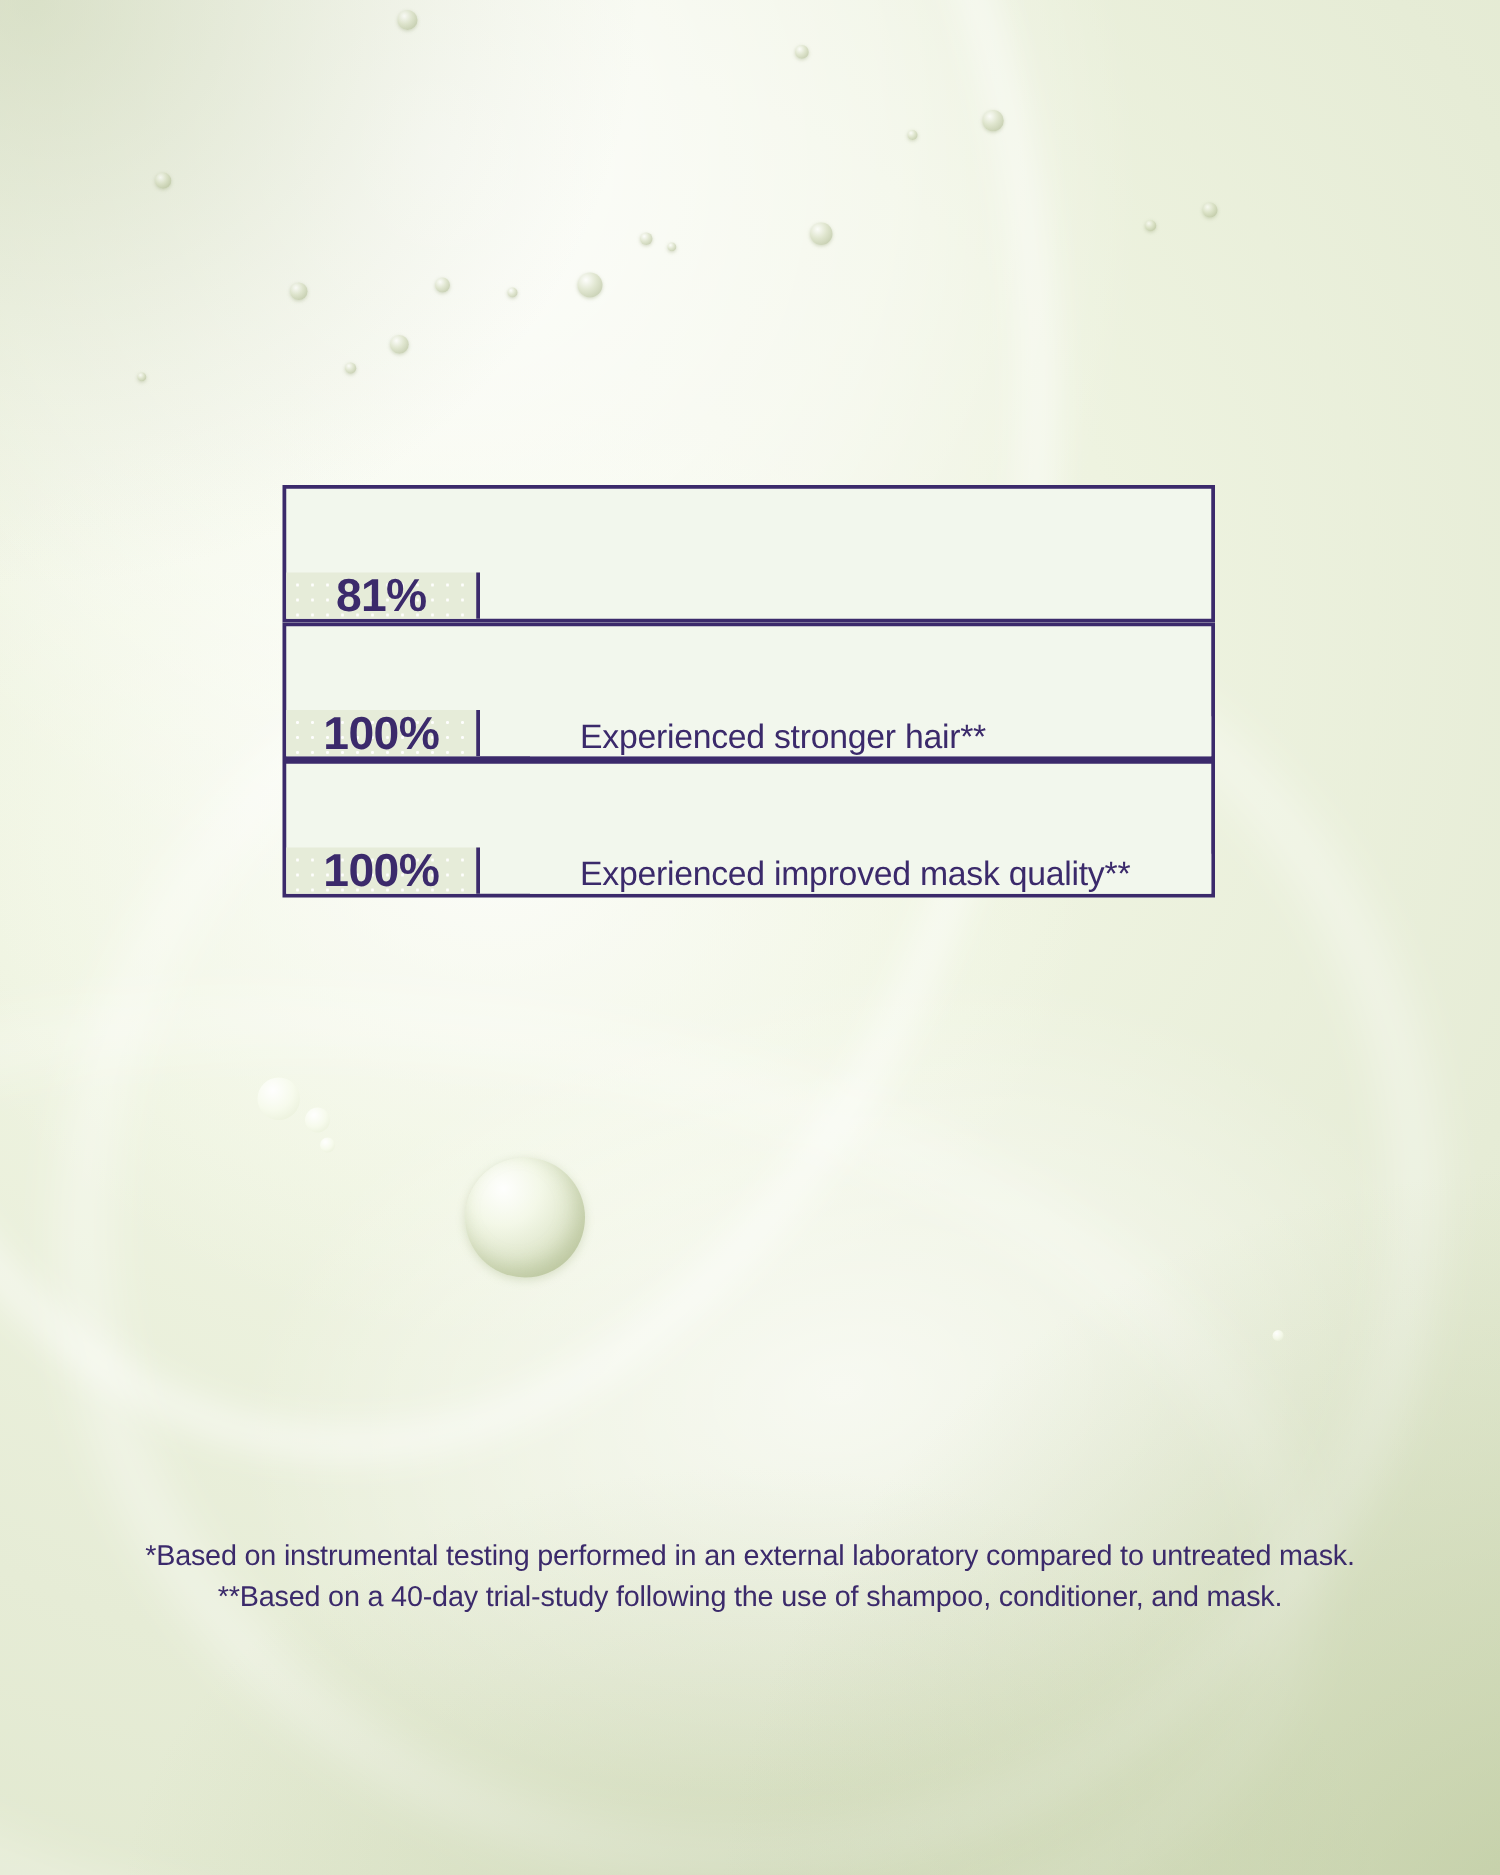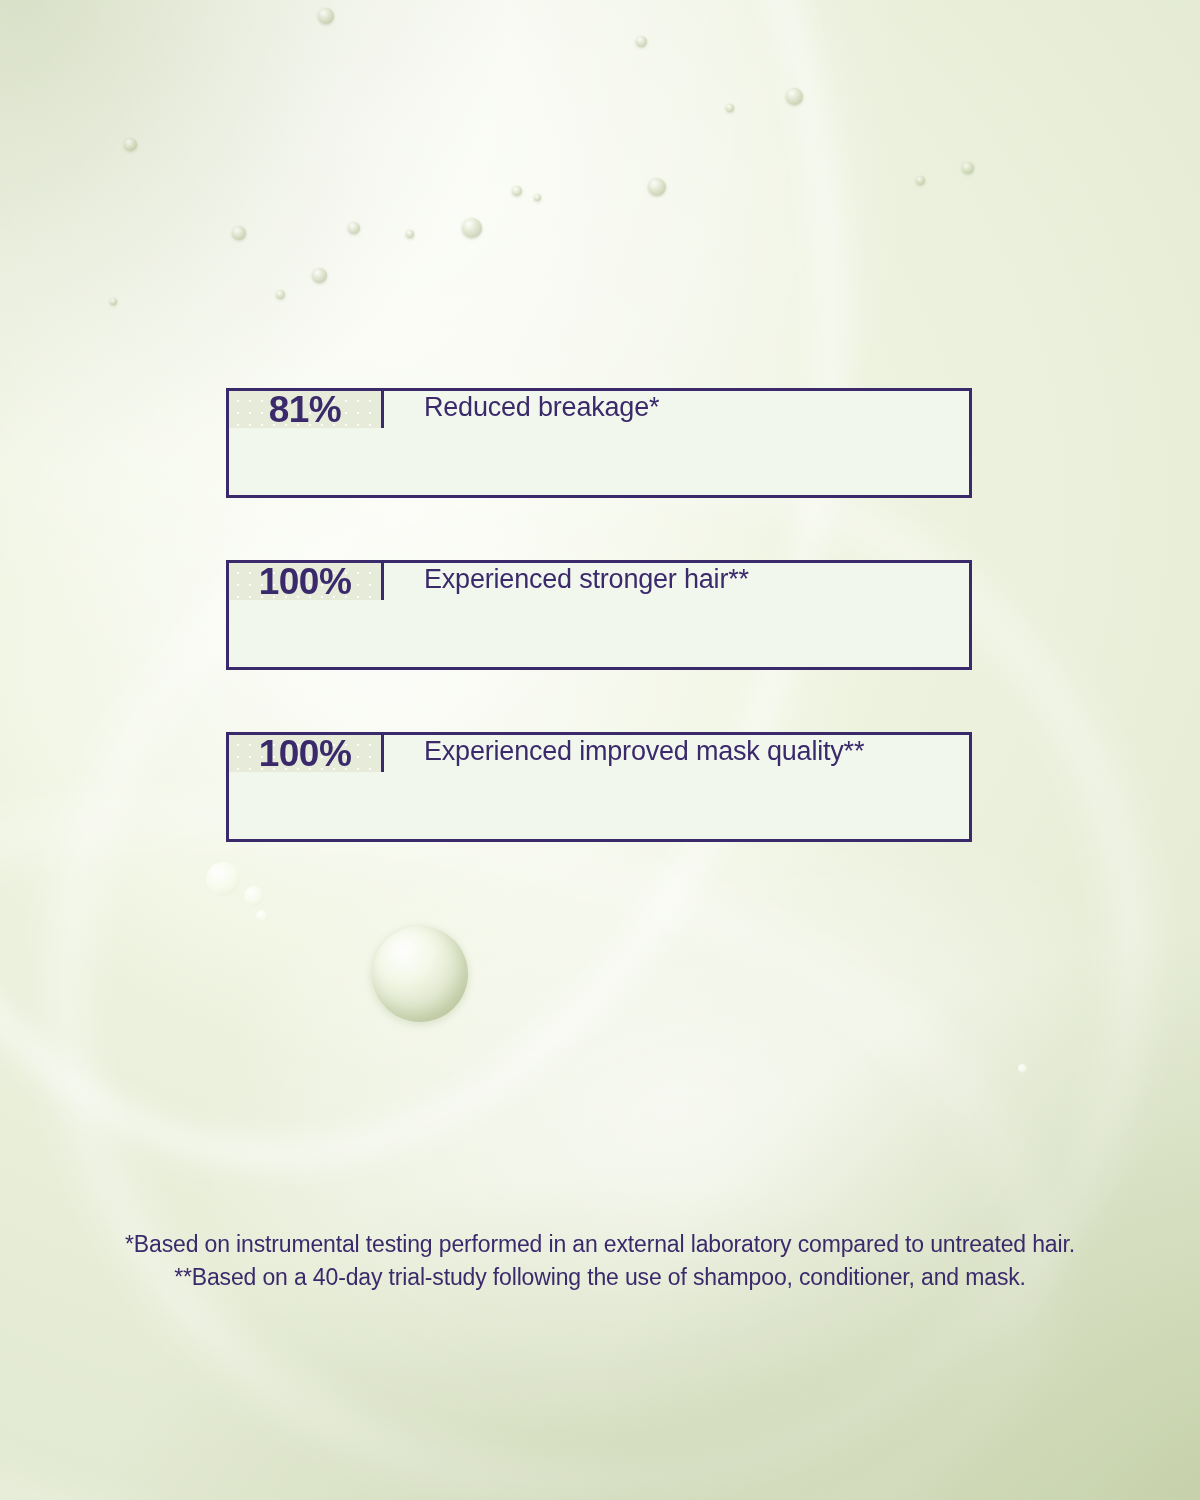--- a/index.html
+++ b/index.html
@@ -93,26 +93,27 @@
   
   .stats {
     position:absolute;
     left:226px;
     top:388px;
     width:746px;
   }
 
   .stat-row {
     display:flex;
-    align-items:flex-start;
+    align-items:flex-end;
     border:3px solid #3b2a6b;
     height:110px;
     background:#f2f7ed;
-  }
-  .stat-row + .stat-row { margin-top:62px; }
+    gap:40px;
+  }
+  .stat-row + .stat-row { }
 
   .stat-pct {
     width:155px;
     flex:0 0 155px;
     display:flex;
     align-items:center;
     justify-content:center;
     border-right:3px solid #3b2a6b;
     background-color:#e6ecd9;
     background-image:radial-gradient(rgba(255,255,255,.95) 1.1px, rgba(255,255,255,0) 1.2px);
@@ -194,23 +195,20 @@
   <div class="bubble big" style="left:372px; top:926px; width:96px; height:96px;"></div>
   <div class="bubble light" style="left:1018px;top:1064px;width:9px;  height:9px;"></div>
 </div>
 
 <div class="stats">
 
   <div class="stat-row">
     <div class="stat-pct">
       <span>81%</span>
     </div>
-    <div class="stat-label">
-      <span>Reduced breakage*</span>
-    </div>
   </div>
 
   <div class="stat-row">
     <div class="stat-pct">
       <span>100%</span>
     </div>
     <div class="stat-label">
       <span>Experienced stronger hair**</span>
     </div>
   </div>
@@ -220,15 +218,15 @@
       <span>100%</span>
     </div>
     <div class="stat-label">
       <span>Experienced improved mask quality**</span>
     </div>
   </div>
 
 </div>
 
 <div class="footnotes">
-  <p>*Based on instrumental testing performed in an external laboratory compared to untreated hair.</p>
+  <p>*Based on instrumental testing performed in an external laboratory compared to untreated mask.</p>
   <p>**Based on a 40-day trial-study following the use of shampoo, conditioner, and mask.</p>
 </div>
 
 </body></html>

